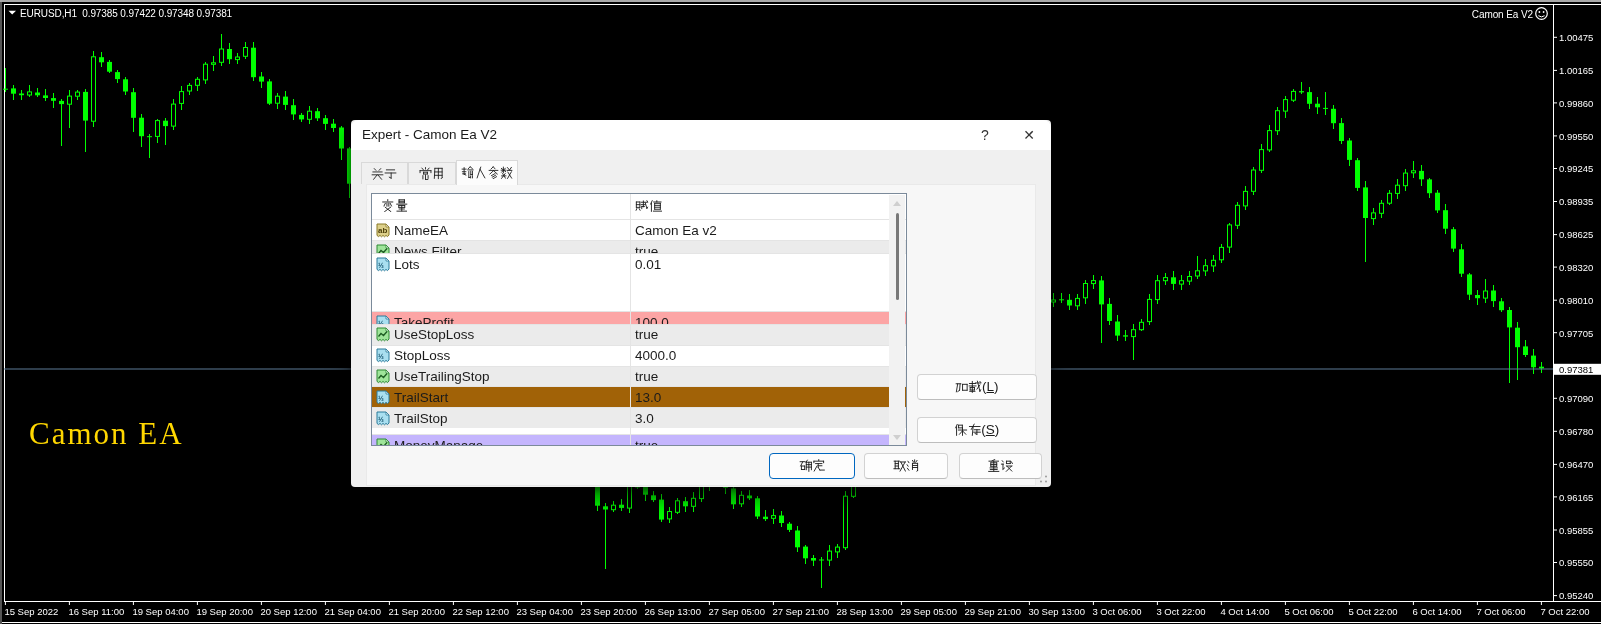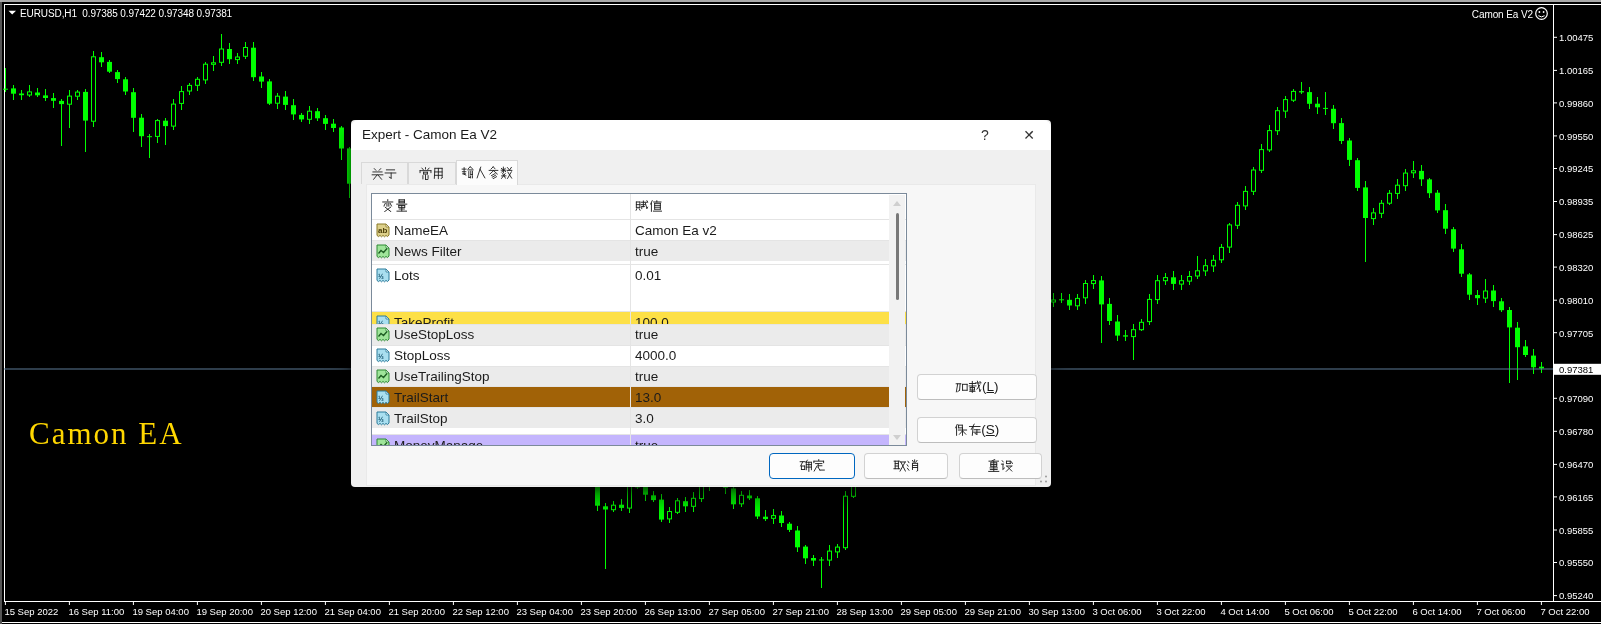--- a/index.html
+++ b/index.html
@@ -601,30 +601,30 @@
       </div>
 <div class="trow" style="top:45.9px;background:#ebebeb;">
         <span class="ticon"><svg width="14" height="15" viewBox="0 0 14 15">
             <path d="M1 1 H10 L13 4 V12 L11.5 13.6 L10 12.4 L8.5 13.8 L7 12.4 L5.5 13.8 L4 12.4 L2.5 13.6 L1 12.4 Z" fill="#9fe59a" stroke="#2f8a35" stroke-width="1"></path>
             <path d="M10 1 L10 4 L13 4 Z" fill="#fff" stroke="#2f8a35" stroke-width="0.8"></path>
             <path d="M2.5 9.5 L5 6.5 L7.5 8.5 L11 4.5" fill="none" stroke="#1d5c22" stroke-width="1.3"></path>
           </svg></span>
         <span class="tname">News Filter</span>
         <span class="tval">true</span>
       </div>
-<div class="trow" style="top:70px;background:#fff;">
+<div class="trow" style="top:59px;background:#fff;">
         <span class="ticon"><svg width="14" height="15" viewBox="0 0 14 15">
             <path d="M1 1 H10 L13 4 V12 L11.5 13.6 L10 12.4 L8.5 13.8 L7 12.4 L5.5 13.8 L4 12.4 L2.5 13.6 L1 12.4 Z" fill="#a9dff0" stroke="#2a7a9a" stroke-width="1"></path>
             <path d="M10 1 L10 4 L13 4 Z" fill="#fff" stroke="#2a7a9a" stroke-width="0.8"></path>
             <text x="2" y="10.5" font-family="Liberation Sans" font-size="7" font-weight="bold" fill="#0c4a66">½</text>
           </svg></span>
         <span class="tname">Lots</span>
         <span class="tval">0.01</span>
       </div>
-<div class="trow" style="top:117px;background:#fde047;">
+<div class="trow" style="top:117px;background:#fca5a5;">
         <span class="ticon"><svg width="14" height="15" viewBox="0 0 14 15">
             <path d="M1 1 H10 L13 4 V12 L11.5 13.6 L10 12.4 L8.5 13.8 L7 12.4 L5.5 13.8 L4 12.4 L2.5 13.6 L1 12.4 Z" fill="#a9dff0" stroke="#2a7a9a" stroke-width="1"></path>
             <path d="M10 1 L10 4 L13 4 Z" fill="#fff" stroke="#2a7a9a" stroke-width="0.8"></path>
             <text x="2" y="10.5" font-family="Liberation Sans" font-size="7" font-weight="bold" fill="#0c4a66">½</text>
           </svg></span>
         <span class="tname">TakeProfit</span>
         <span class="tval">100.0</span>
       </div>
 <div class="trow" style="top:129.5px;background:#ebebeb;">
         <span class="ticon"><svg width="14" height="15" viewBox="0 0 14 15">

